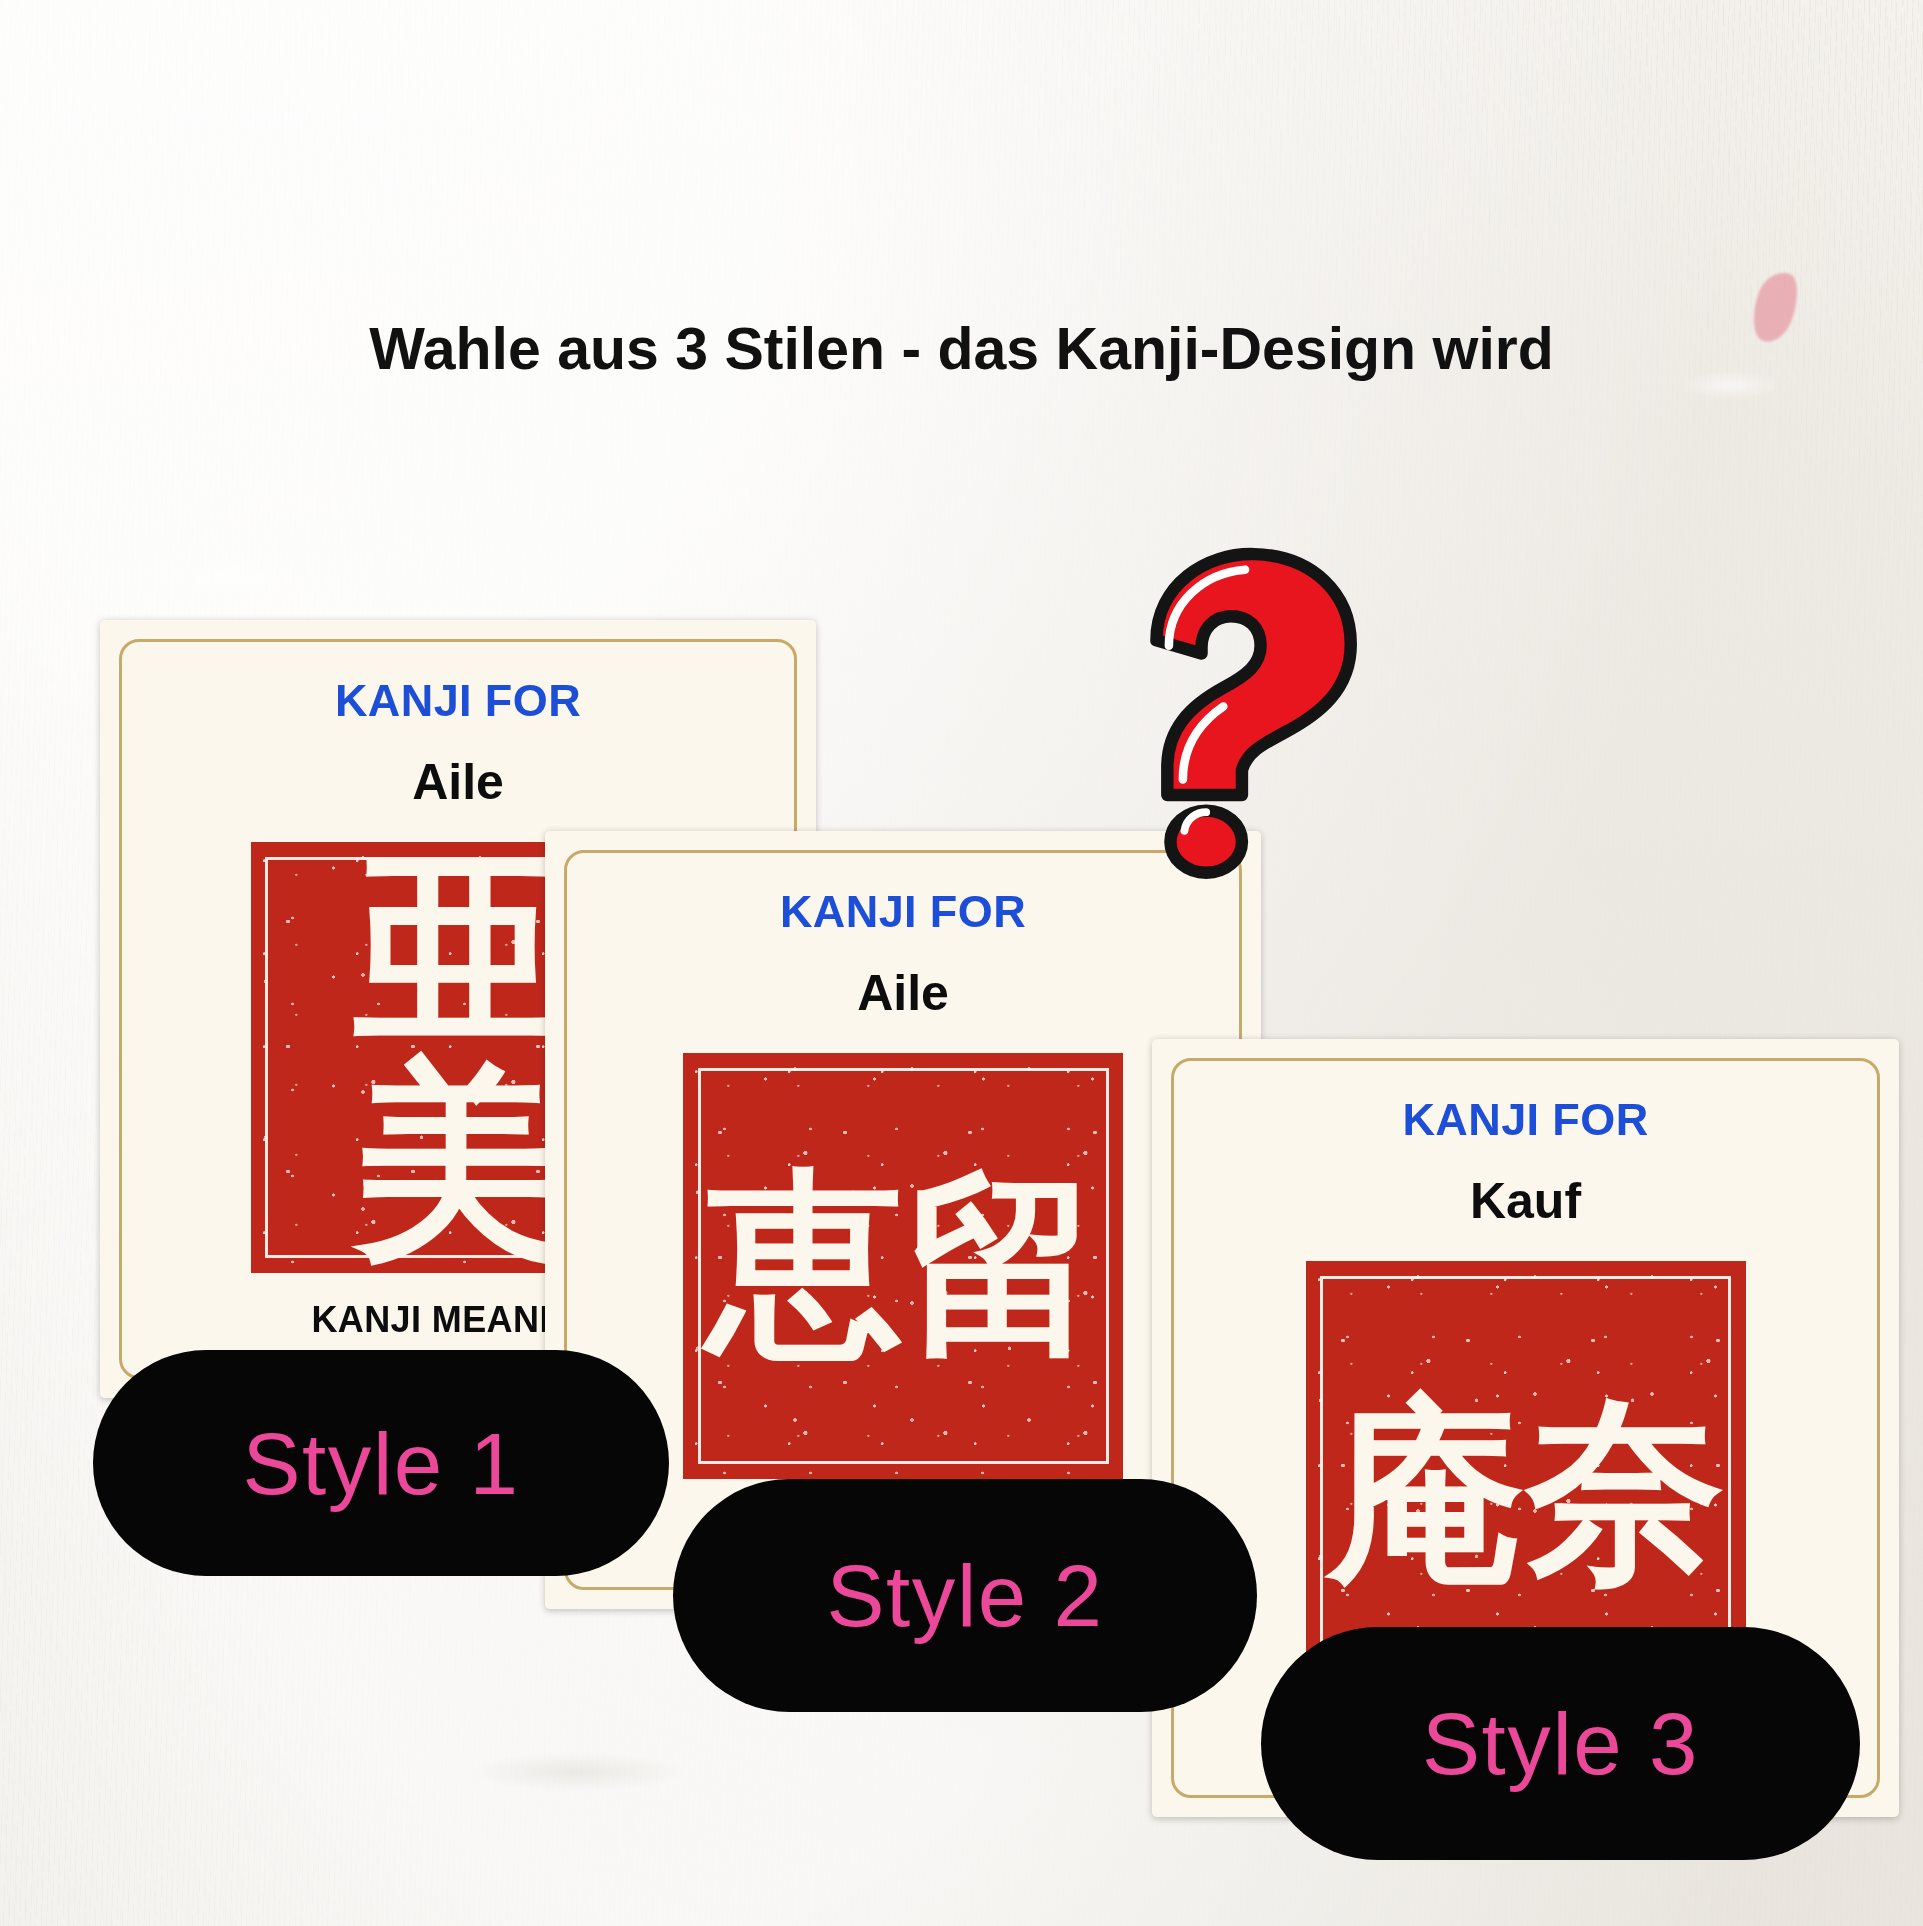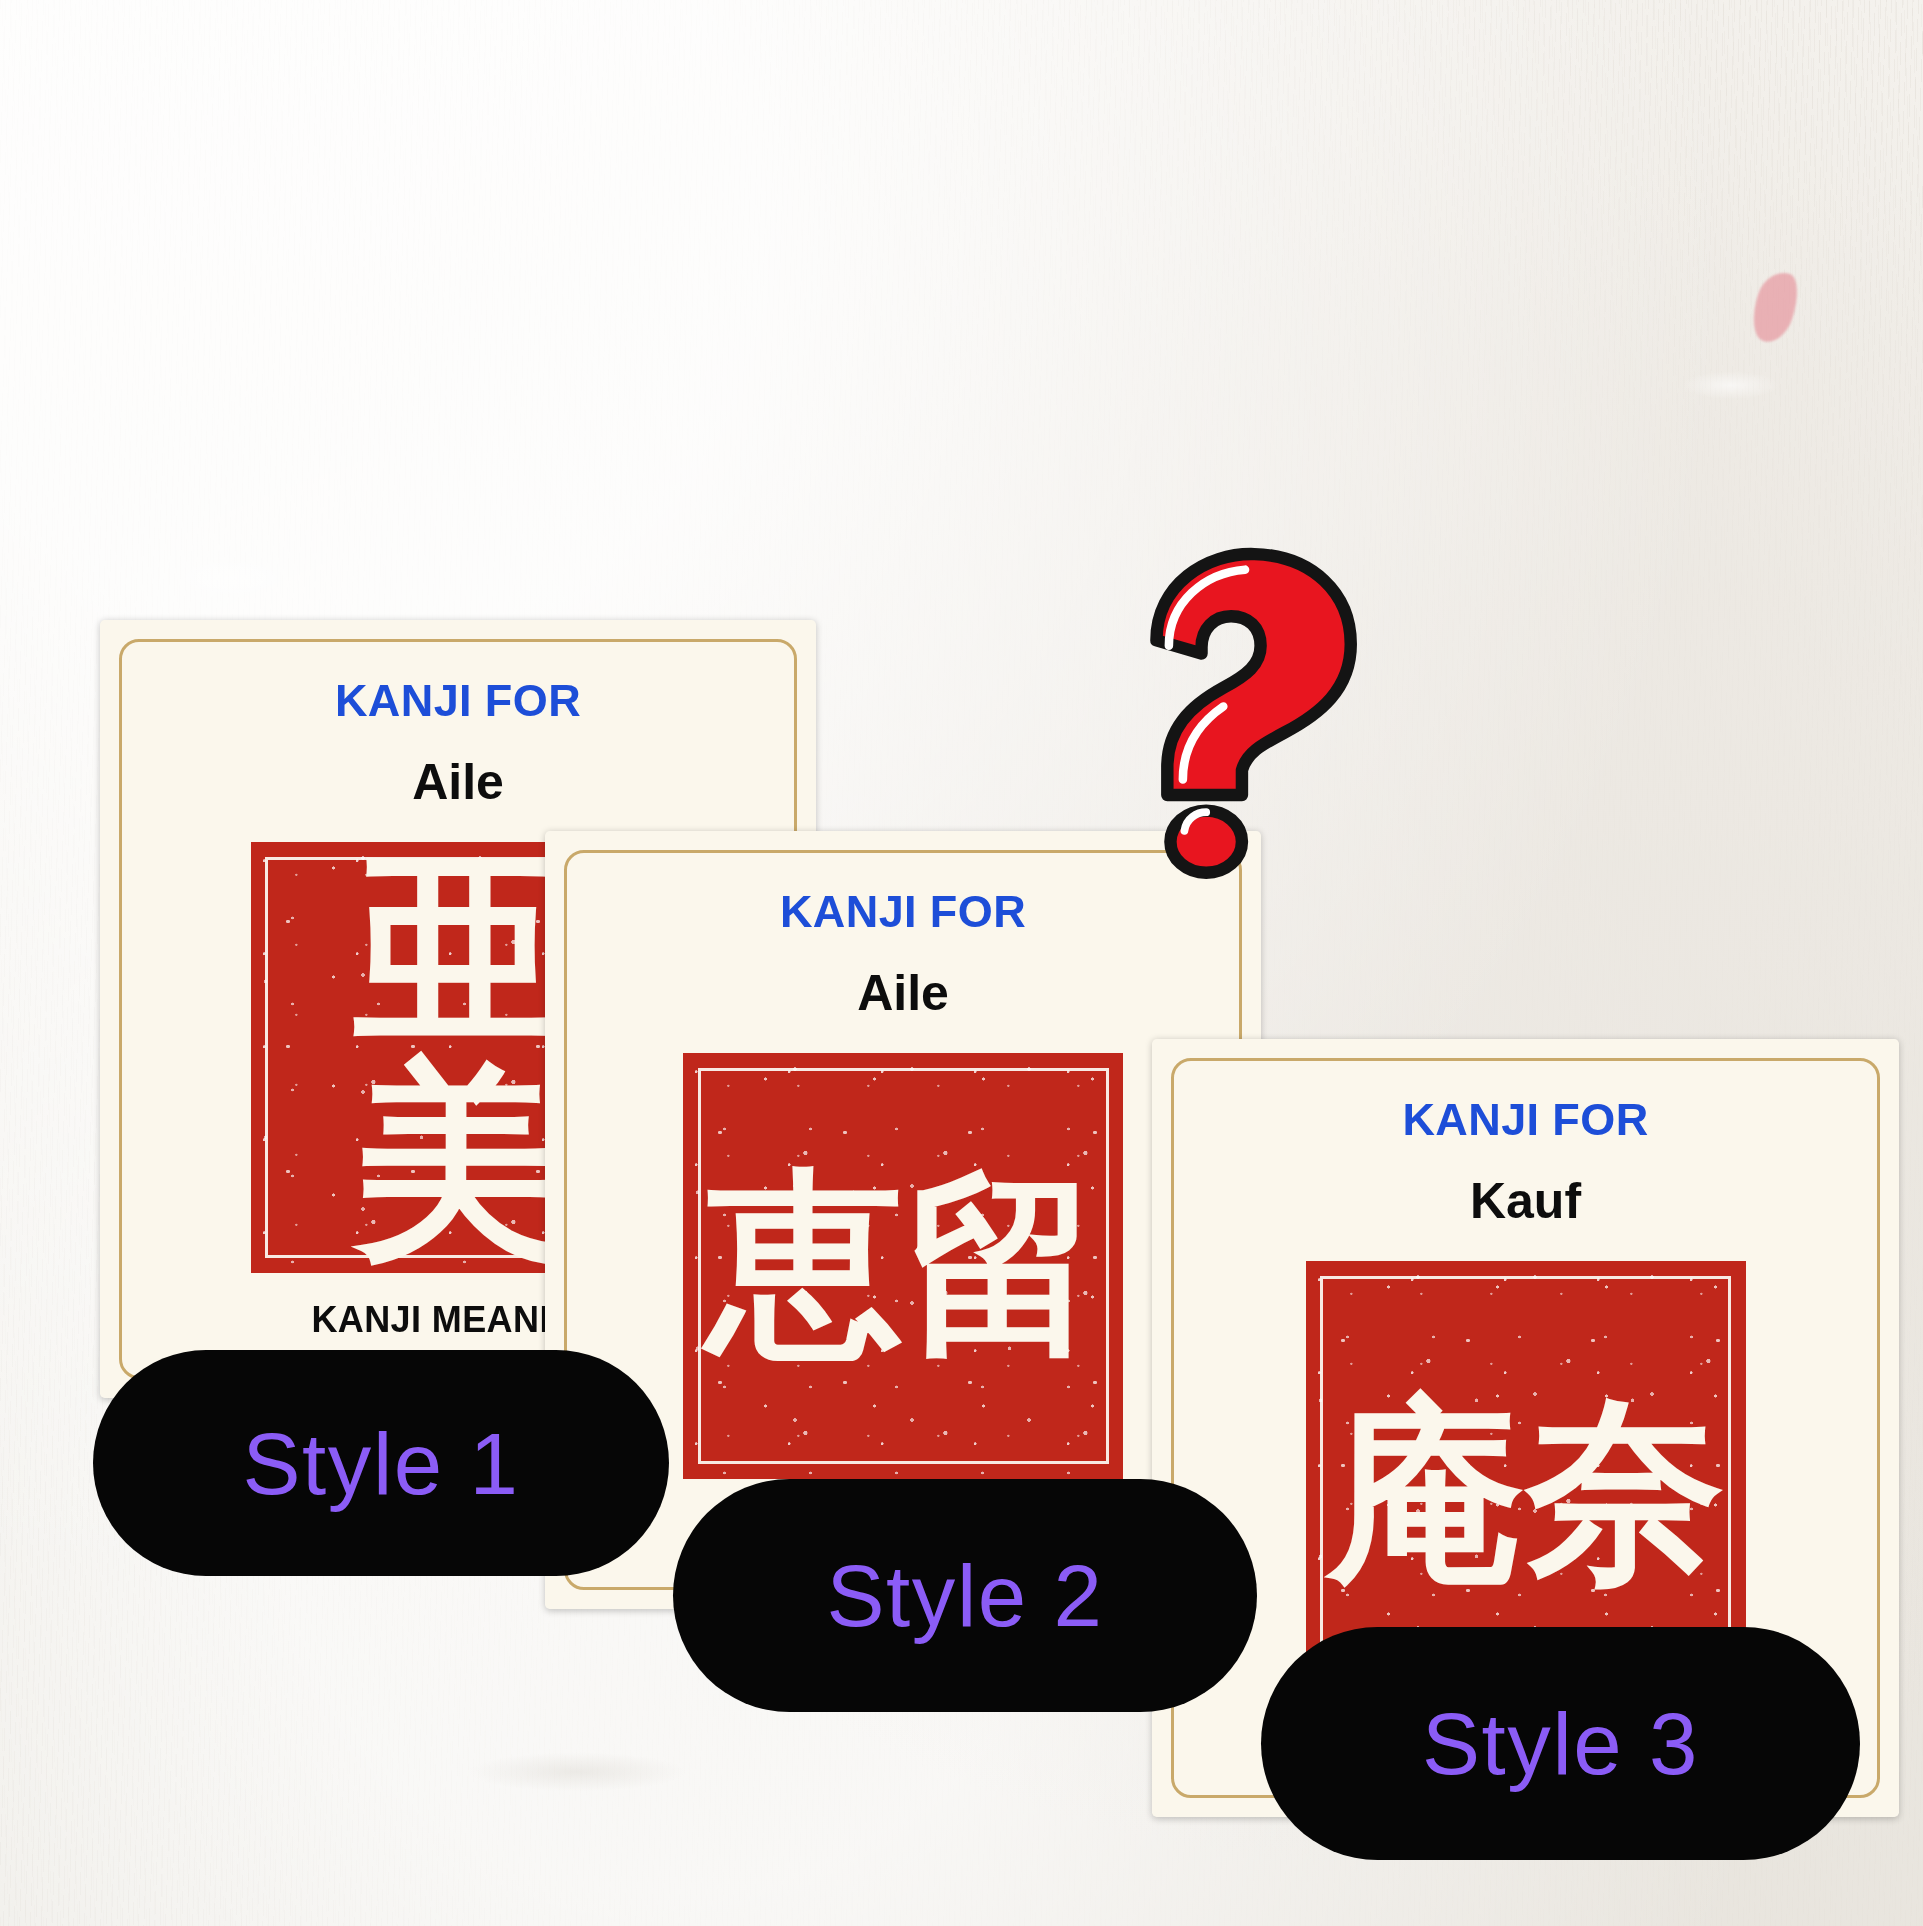--- a/index.html
+++ b/index.html
@@ -137,39 +137,40 @@
 
   
   #card3{left:1152px;top:1039px;width:747px;height:778px;border-radius:4.7px;}
   #card3 .stamp{width:436px;height:483px;}
   #card3 .stamp-chars{font-size:199px;}
 
   
   .pill{
     position:absolute;background:#060606;border-radius:163px;
     display:flex;align-items:center;justify-content:center;
-    color:#8b5cf6;font-weight:400;
+    color:#ec4899;font-weight:400;
   }
   .pill span{font-size:87px;letter-spacing:1.6px;line-height:1;}
   #pill1{left:93px;top:1350px;width:576px;height:226px;}
   #pill2{left:673px;top:1479px;width:584px;height:233px;align-items:center;}
   #pill3{left:1261px;top:1627px;width:599px;height:233px;}
 
   
   .qmark{position:absolute;left:1108px;top:537px;width:257px;height:342px;}
 </style>
 </head>
 <body>
 
 <div id="stage">
 
   <div class="petal"></div>
 
 
   <div class="subtitle">
+    <div>Wahle aus 3 Stilen - das Kanji-Design wird</div>
   </div>
 
   <div class="card" id="card1">
     <div class="card-inner"></div>
     <div class="card-body">
       <div class="kanji-for">KANJI FOR</div>
       <div class="kanji-name">Aile</div>
       <div class="stamp">
         <div class="stamp-chars">亜美</div>
       </div>

